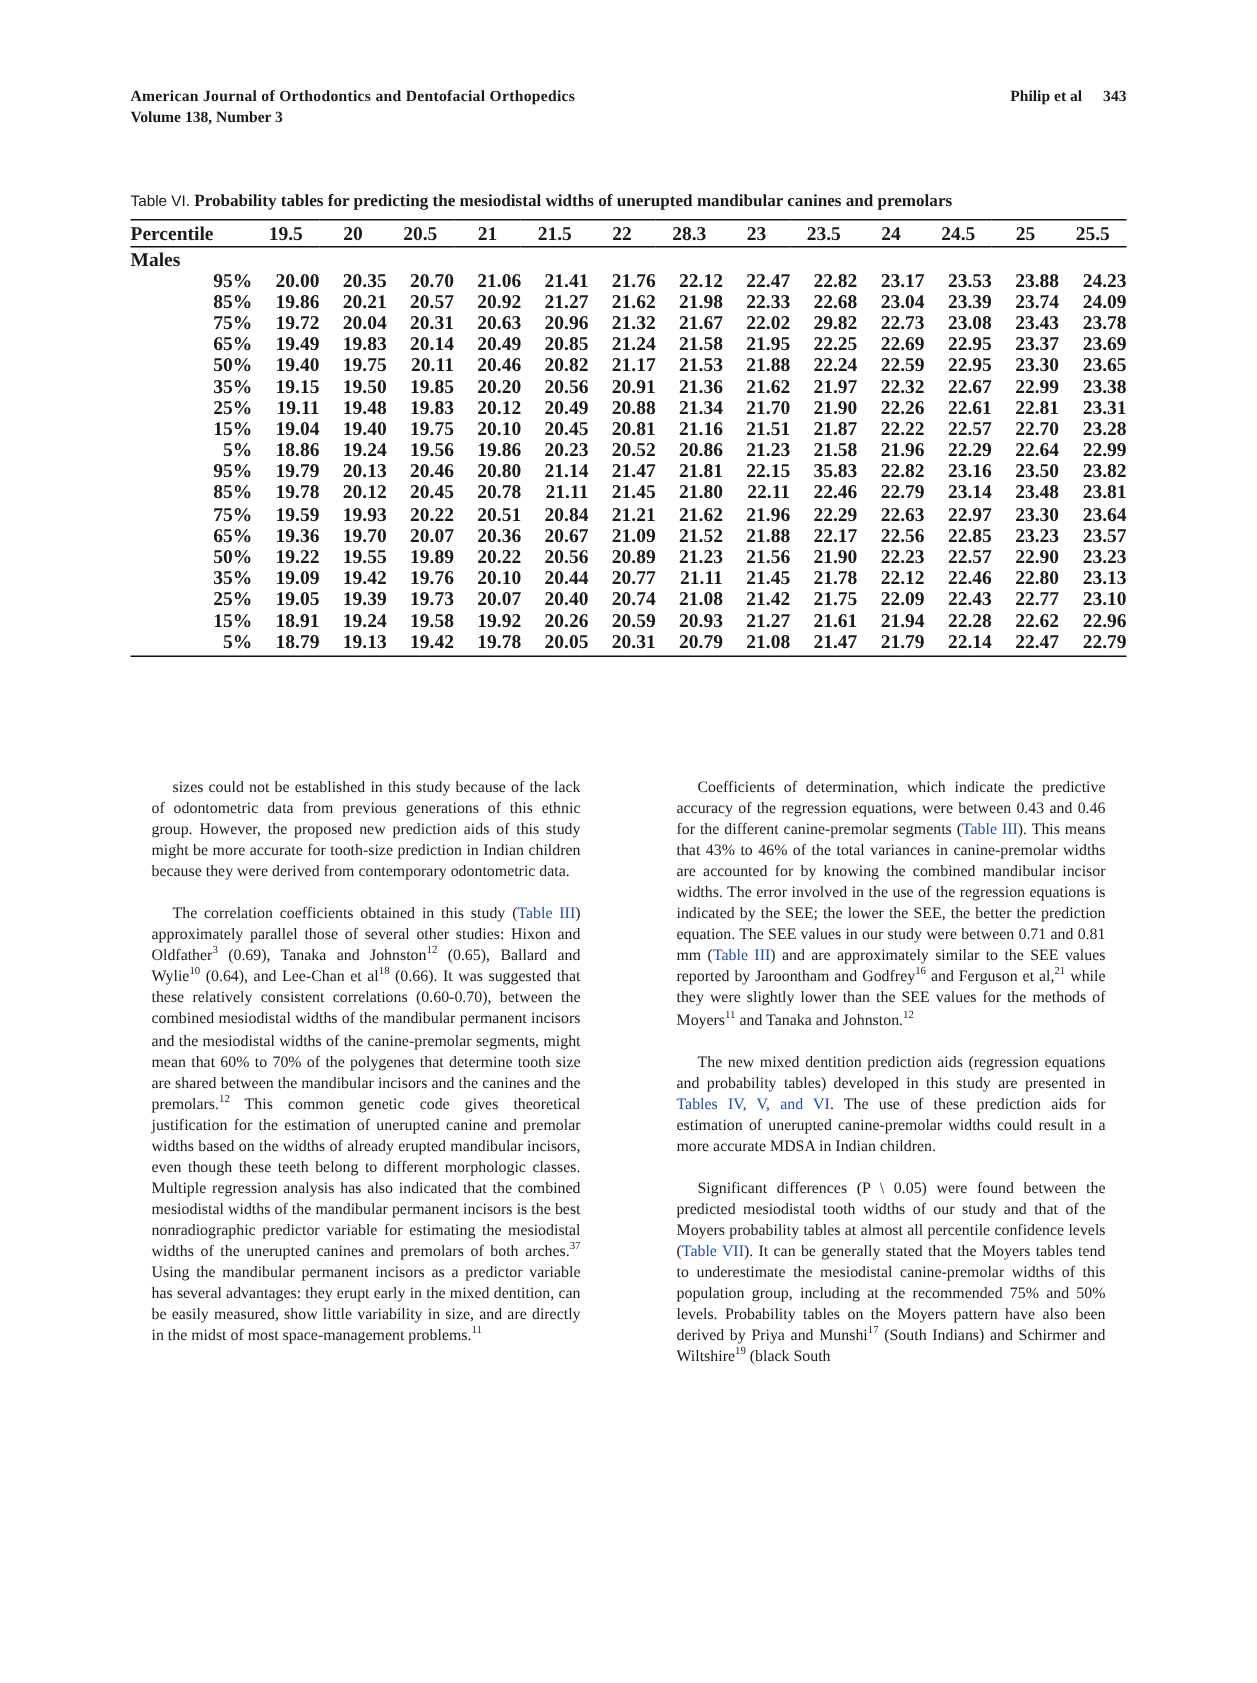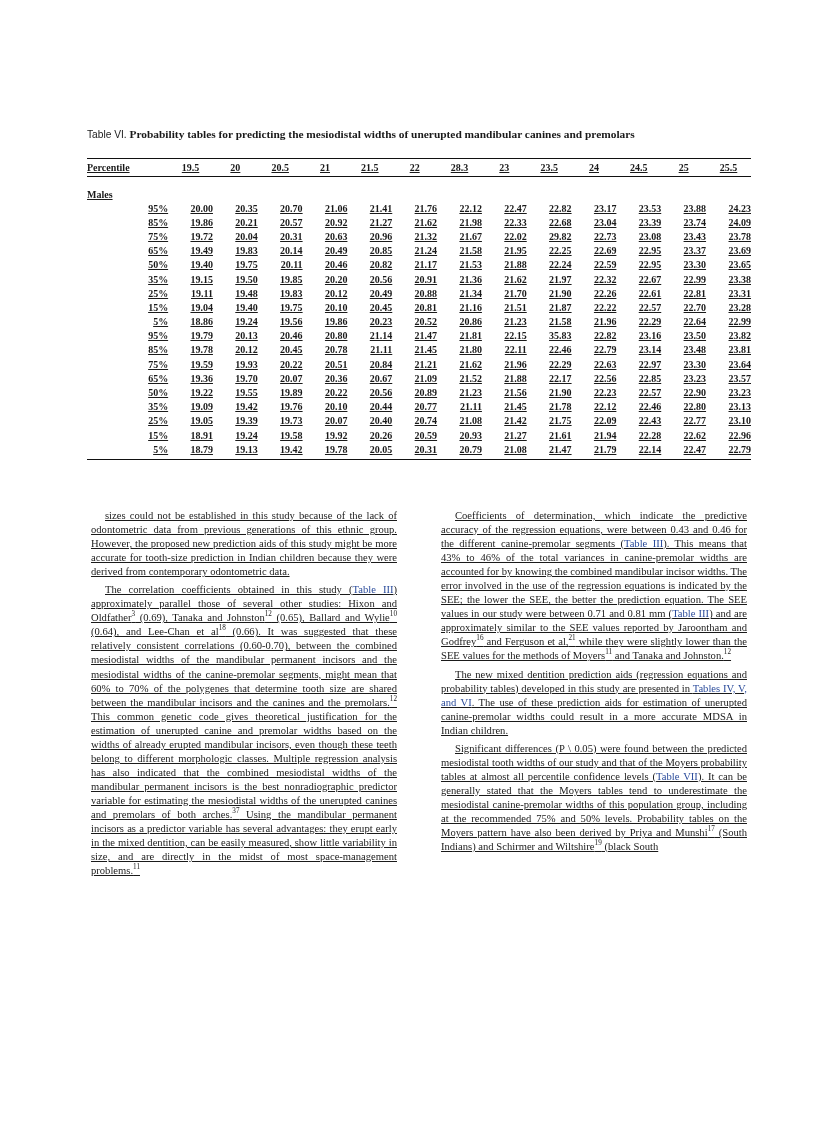--- a/index.html
+++ b/index.html
@@ -47,34 +47,33 @@
   .table-block {
     position: absolute;
     left: 87px;
     top: 127px;
     width: 664px;
   }
   .tbl-caption {
     font-size: 11.4px;
     line-height: 15px;
     font-weight: bold;
-    margin-bottom: 16px;
+    margin-bottom: 4px;
     white-space: nowrap;
   }
   .tbl-caption .tbl-label {
     font-family: "Liberation Sans", "DejaVu Sans", sans-serif;
     font-weight: normal;
     font-size: 10.2px;
   }
   table.data {
     border-collapse: collapse;
     width: 664px;
-    font-size: 10px;
+    font-size: 13px;
     line-height: 11px;
-    text-decoration: underline;
   }
   table.data thead th {
     font-weight: bold;
     padding: 3px 0 3px 0;
     border-top: 1.6px solid #111;
     border-bottom: 1.3px solid #111;
     white-space: nowrap;
   }
   table.data thead th.c-pct {
     text-align: left;
@@ -95,21 +94,21 @@
   table.data tbody td.c-val {
     text-align: right;
     font-weight: bold;
   }
   table.data tbody tr.grouprow td {
     text-align: left;
     font-weight: bold;
     padding-top: 4px;
     padding-bottom: 1px;
   }
-  table.data tbody tr.firstgroup td { padding-top: 12px; }
+  table.data tbody tr.firstgroup td { padding-top: 2px; }
   table.data tbody tr.lastrow td { padding-bottom: 4px; }
   .tbl-bottomrule {
     border-bottom: 1.6px solid #111;
     width: 664px;
     height: 0;
   }
 
   
   col.cw-pct { width: 76px; }
   col.cw-val { width: 42px; }
@@ -125,36 +124,44 @@
   }
   .col {
     width: 314px;
     font-size: 10.6px;
     line-height: 14.05px;
     text-align: justify;
     text-justify: inter-word;
     hyphens: manual;
   }
   .col p {
-    margin: 4px;
+    margin: 14px;
     text-indent: 14px;
-    text-decoration: underline;
   }
   sup {
     font-size: 0.68em;
     vertical-align: super;
     line-height: 0;
   }
   .xref { color: #2a4b9b; }
 </style>
 </head>
 <body>
 
 <div class="page">
 
+  <div class="runhead">
+    <div class="runhead-left">
+      <div>American Journal of Orthodontics and Dentofacial Orthopedics</div>
+      <div>Volume 138, Number 3</div>
+    </div>
+    <div class="runhead-right">
+      <span>Philip et al</span><span class="pageno">343</span>
+    </div>
+  </div>
 
   <div class="table-block">
     <div class="tbl-caption">
       <span class="tbl-label">Table VI.</span>
       <span>Probability tables for predicting the mesiodistal widths of unerupted mandibular canines and premolars</span>
     </div>
 
     <table class="data">
       <colgroup id="colgroup-holder">
         <col class="cw-pct">

